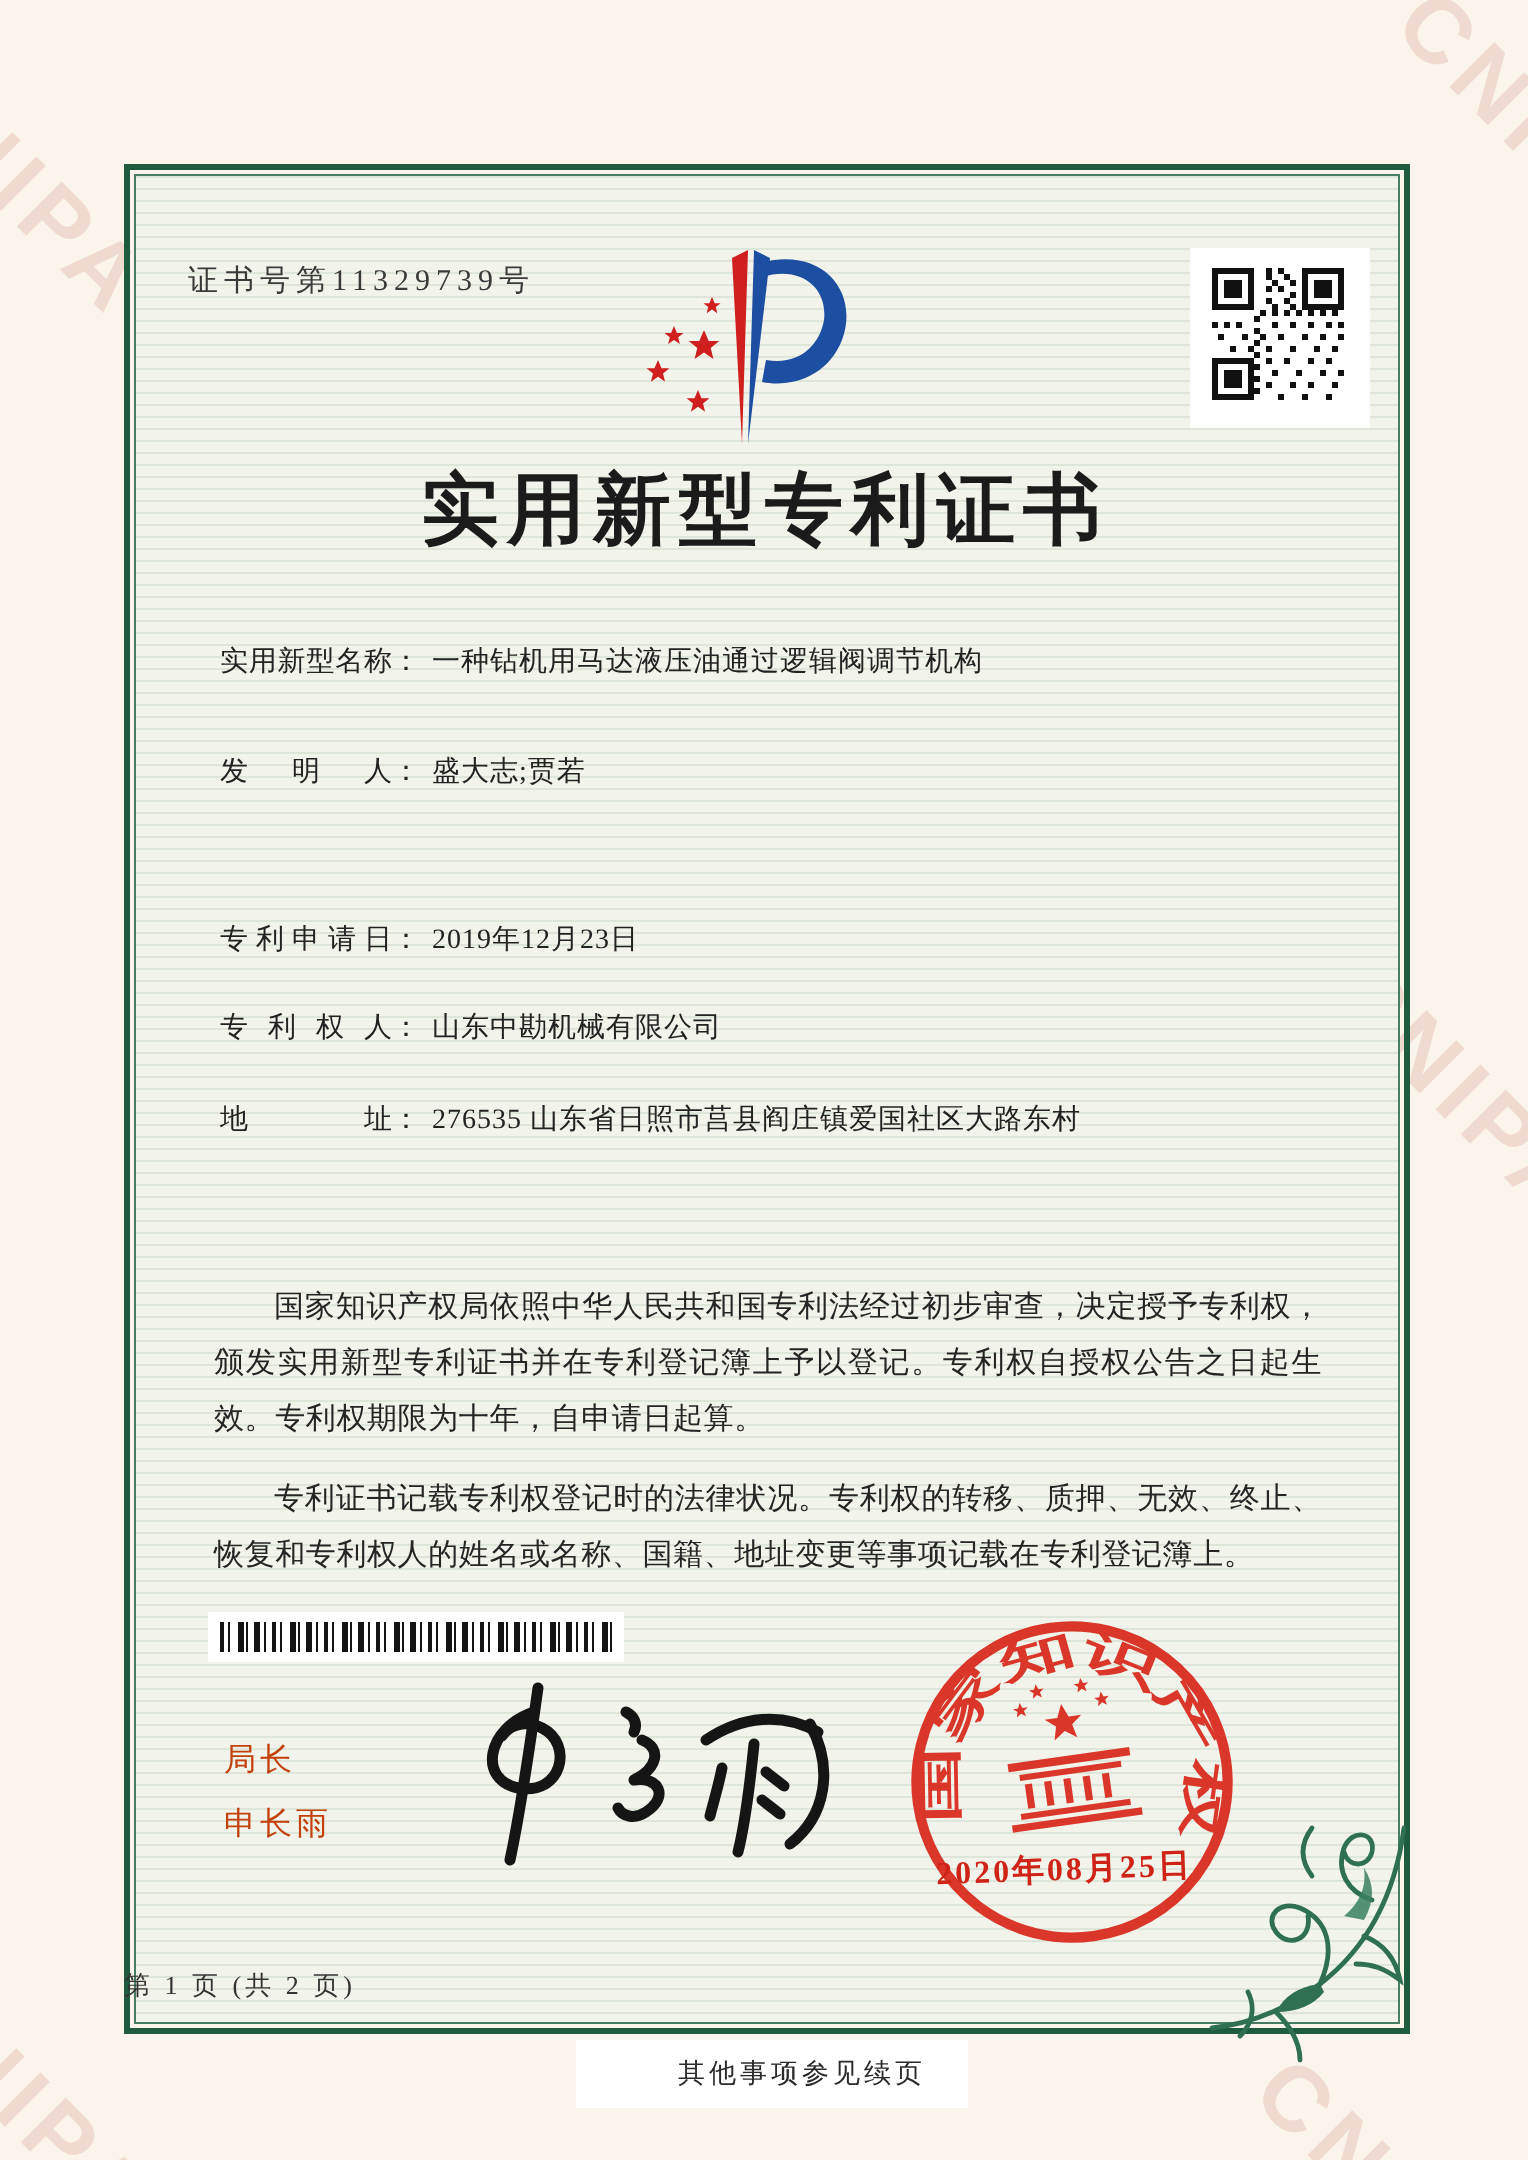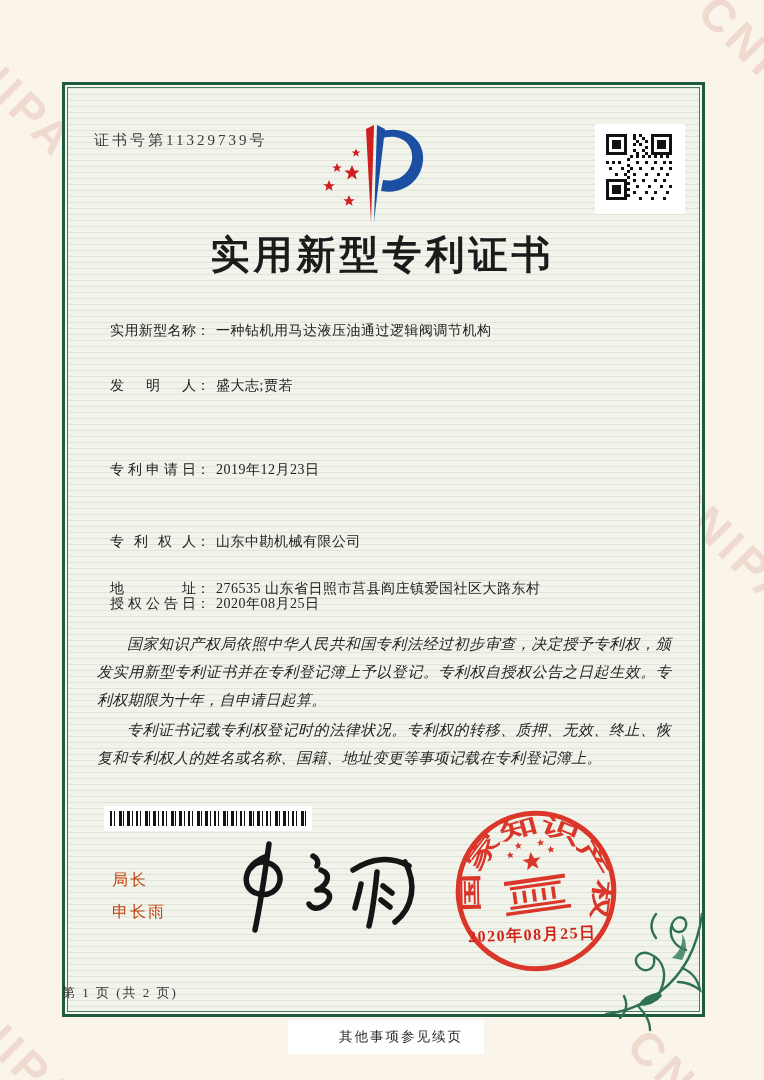--- a/index.html
+++ b/index.html
@@ -13,21 +13,21 @@
   #frame-inner{position:absolute;left:2px;top:2px;right:2px;bottom:2px;border:1px solid rgba(44,104,74,.85);
       background:#f2f4ec;background-image:repeating-linear-gradient(180deg,rgba(150,182,150,.22) 0 1px,rgba(0,0,0,0) 1px 6px);}
   .cert-no{font-size:15px;letter-spacing:3px;color:#3a3a3a;}
   .title{left:62px;width:641px;top:228px;text-align:center;font-size:39px;font-weight:bold;
       letter-spacing:4px;color:#1b1b1b;}
   .frow{left:110px;font-size:14px;color:#222;white-space:nowrap;}
   .flabel{display:inline-block;width:86px;text-align:justify;text-align-last:justify;text-justify:inter-character;vertical-align:top;}
   .fcolon{display:inline-block;margin-right:6px;}
   .fvalue{letter-spacing:.5px;}
   .paras{left:95px;top:628px;width:578px;font-size:15px;line-height:28px;color:#252525;text-align:justify;}
-  .paras p{margin:2px;text-indent:2em;letter-spacing:.3px;font-style:italic;}
+  .paras p{margin:12px;text-indent:2em;letter-spacing:.3px;}
   .barcode{left:110px;top:811px;width:196px;height:15px;
       background:repeating-linear-gradient(90deg,#141414 0 2px,#fff 2px 4px,#141414 4px 5px,#fff 5px 9px,#141414 9px 12px,#fff 12px 13px,#141414 13px 14px,#fff 14px 17px,#141414 17px 20px,#fff 20px 22px,#141414 22px 23px,#fff 23px 26px);}
   .director{font-size:16px;color:#c2410c;letter-spacing:2px;}
   .seal-date{left:468px;top:924px;width:180px;font-size:16px;font-weight:bold;color:#cf2318;
       letter-spacing:1.5px;transform:rotate(-2deg);}
   .page-num{left:62px;width:641px;top:984px;text-align:left;font-size:13px;letter-spacing:2px;color:#333;}
   .cont-box{left:288px;top:1020px;width:196px;height:34px;background:#fff;}
   .cont-note{left:288px;top:1020px;width:196px;height:34px;line-height:34px;text-align:center;
       font-size:13.5px;letter-spacing:2px;color:#2a2a2a;padding-left:15px;}
   .white-patch{background:#fff;}
@@ -100,28 +100,25 @@
 
   <div class="abs frow" style="top:322px;">
     <span class="flabel">实用新型名称</span><span class="fcolon">：</span><span class="fvalue">一种钻机用马达液压油通过逻辑阀调节机构</span>
   </div>
   <div class="abs frow" style="top:377px;">
     <span class="flabel">发明人</span><span class="fcolon">：</span><span class="fvalue">盛大志;贾若</span>
   </div>
   <div class="abs frow" style="top:461px;">
     <span class="flabel">专利申请日</span><span class="fcolon">：</span><span class="fvalue">2019年12月23日</span>
   </div>
-  <div class="abs frow" style="top:505px;margin-top:28px;">
+  <div class="abs frow" style="top:505px;">
     <span class="flabel">专利权人</span><span class="fcolon">：</span><span class="fvalue">山东中勘机械有限公司</span>
   </div>
-  <div class="abs frow" style="top:551px;margin-top:29px;">
+  <div class="abs frow" style="top:551px;">
     <span class="flabel">地址</span><span class="fcolon">：</span><span class="fvalue">276535 山东省日照市莒县阎庄镇爱国社区大路东村</span>
-  </div>
-  <div class="abs frow" style="top:595px;">
-    <span class="flabel">授权公告日</span><span class="fcolon">：</span><span class="fvalue">2020年08月25日</span>
   </div>
 
   <div class="abs paras">
     <p>国家知识产权局依照中华人民共和国专利法经过初步审查，决定授予专利权，颁发实用新型专利证书并在专利登记簿上予以登记。专利权自授权公告之日起生效。专利权期限为十年，自申请日起算。</p>
     <p>专利证书记载专利权登记时的法律状况。专利权的转移、质押、无效、终止、恢复和专利权人的姓名或名称、国籍、地址变更等事项记载在专利登记簿上。</p>
   </div>
 
   <div class="abs barcode"></div>
 
   <div class="abs director" style="left:112px;top:870px;">局长</div>

